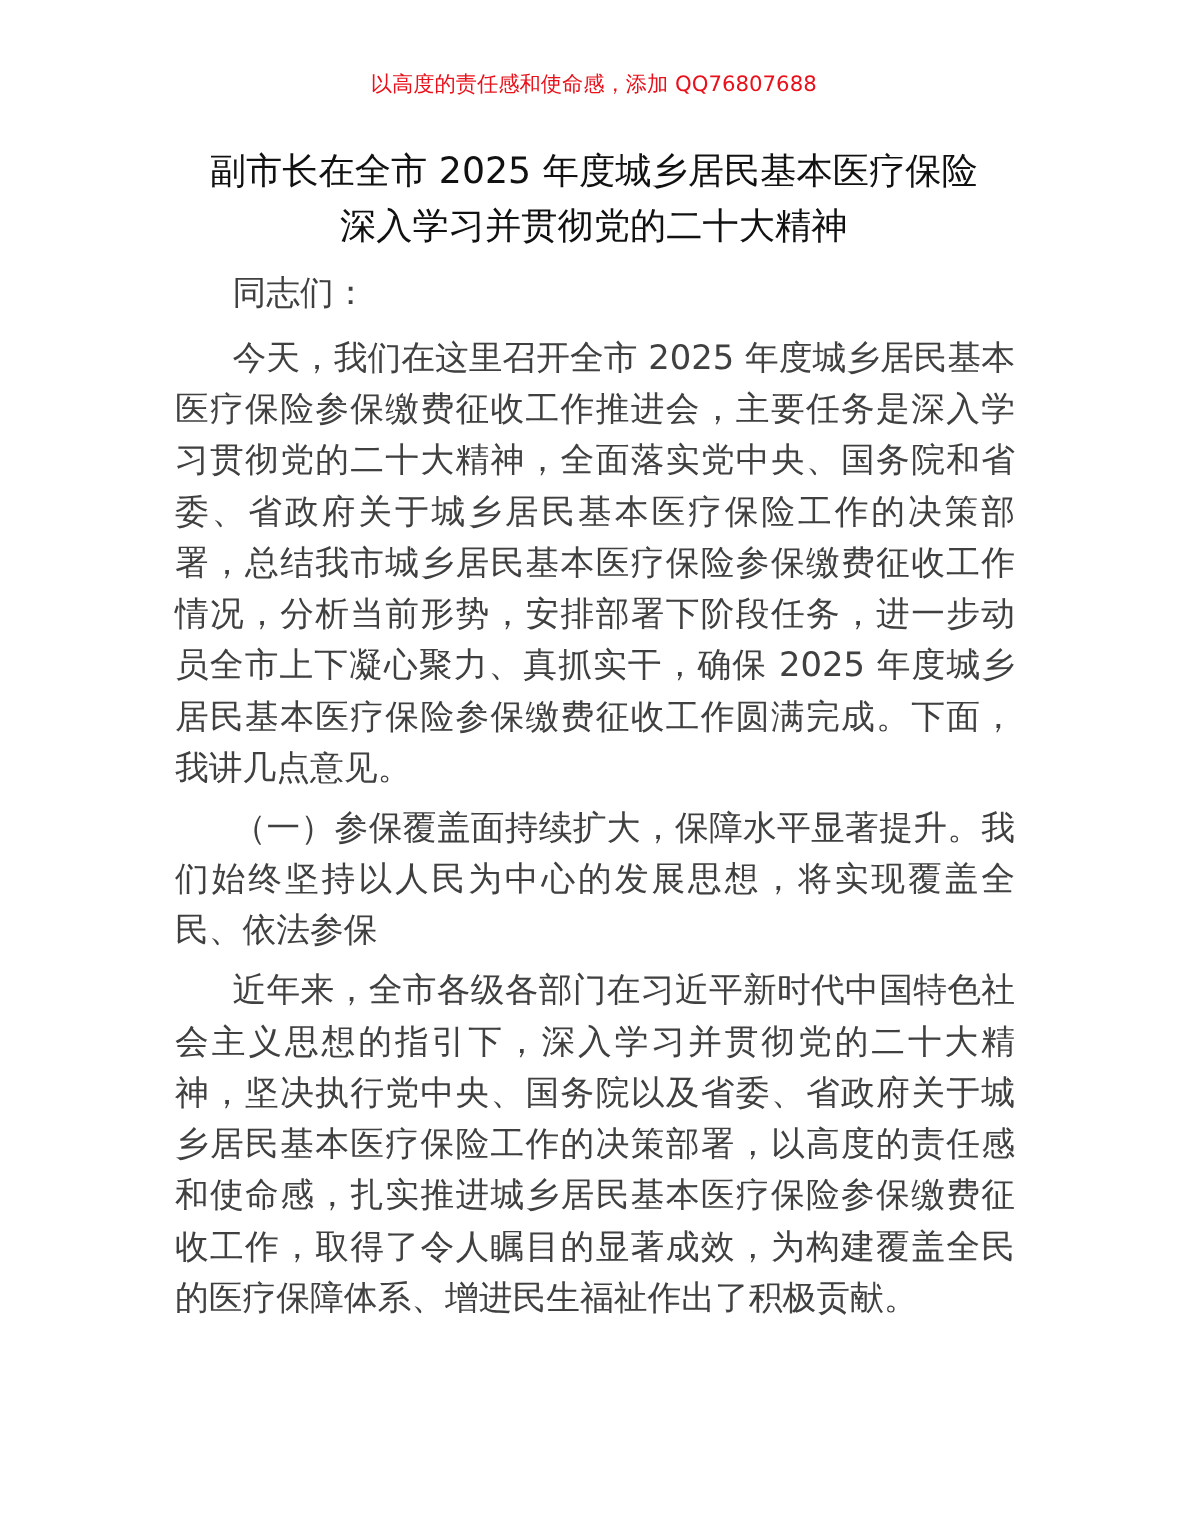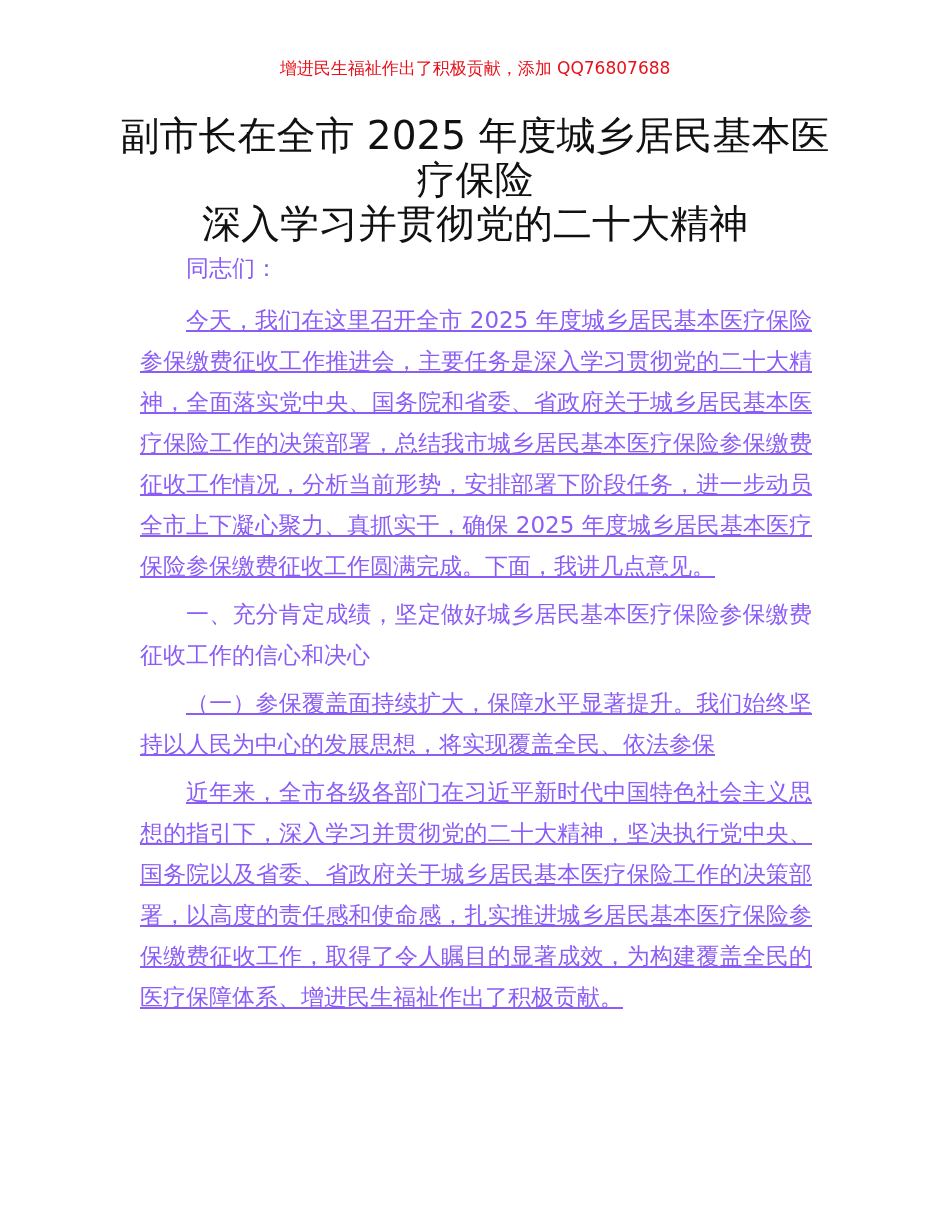--- a/index.html
+++ b/index.html
@@ -33,70 +33,67 @@
       line-height: 24px;
       color: #e8101a;
       letter-spacing: 0px;
     }
     .doc-title {
       position: absolute;
       left: 120px;
       top: 114px;
       width: 710px;
       text-align: center;
-      font-size: 39px;
+      font-size: 29px;
       line-height: 44px;
       color: #111111;
       margin: 0;
       font-weight: normal;
     }
     .body-text {
       position: absolute;
       left: 140px;
       top: 214px;
       width: 672px;
-      font-size: 23px;
+      font-size: 27px;
       line-height: 41px;
-      color: #8b5cf6;
-      margin-top: 34px;
+      color: #404040;
     }
     .body-text p {
       margin: 0 0 0 0;
       text-indent: 46px;
       text-align: justify;
       text-justify: inter-character;
     }
     .body-text p.salutation {
       margin-bottom: 11px;
     }
     .body-text p.para {
       margin-bottom: 7px;
-      text-decoration: underline;
     }
     .body-text p.heading {
       margin-bottom: 7px;
     }
   </style>
 </head>
 <body>
 
 <div class="page">
 
-  <div class="header-banner">增进民生福祉作出了积极贡献，添加 QQ76807688</div>
+  <div class="header-banner">以高度的责任感和使命感，添加 QQ76807688</div>
 
   <h1 class="doc-title">
     <span>副市长在全市 2025 年度城乡居民基本医疗保险</span><br>
     <span>深入学习并贯彻党的二十大精神</span>
   </h1>
 
   <div class="body-text">
     <p class="salutation">同志们：</p>
 
     <p class="para">今天，我们在这里召开全市 2025 年度城乡居民基本医疗保险参保缴费征收工作推进会，主要任务是深入学习贯彻党的二十大精神，全面落实党中央、国务院和省委、省政府关于城乡居民基本医疗保险工作的决策部署，总结我市城乡居民基本医疗保险参保缴费征收工作情况，分析当前形势，安排部署下阶段任务，进一步动员全市上下凝心聚力、真抓实干，确保 2025 年度城乡居民基本医疗保险参保缴费征收工作圆满完成。下面，我讲几点意见。</p>
 
-    <p class="heading">一、充分肯定成绩，坚定做好城乡居民基本医疗保险参保缴费征收工作的信心和决心</p>
 
     <p class="para">（一）参保覆盖面持续扩大，保障水平显著提升。我们始终坚持以人民为中心的发展思想，将实现覆盖全民、依法参保</p>
 
     <p class="para">近年来，全市各级各部门在习近平新时代中国特色社会主义思想的指引下，深入学习并贯彻党的二十大精神，坚决执行党中央、国务院以及省委、省政府关于城乡居民基本医疗保险工作的决策部署，以高度的责任感和使命感，扎实推进城乡居民基本医疗保险参保缴费征收工作，取得了令人瞩目的显著成效，为构建覆盖全民的医疗保障体系、增进民生福祉作出了积极贡献。</p>
   </div>
 
 </div>
 
 </body></html>

